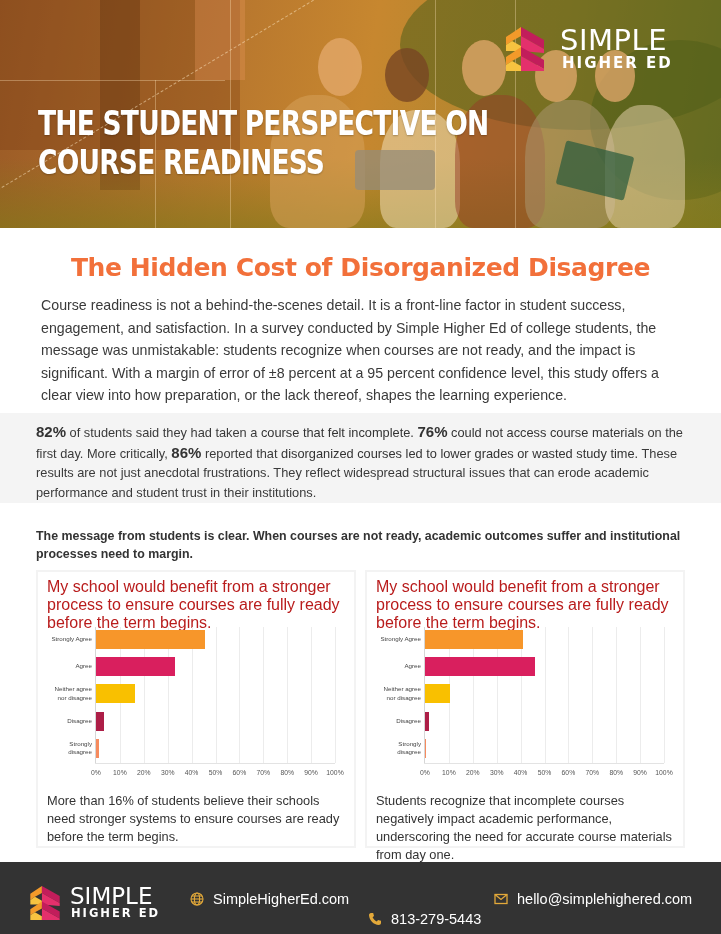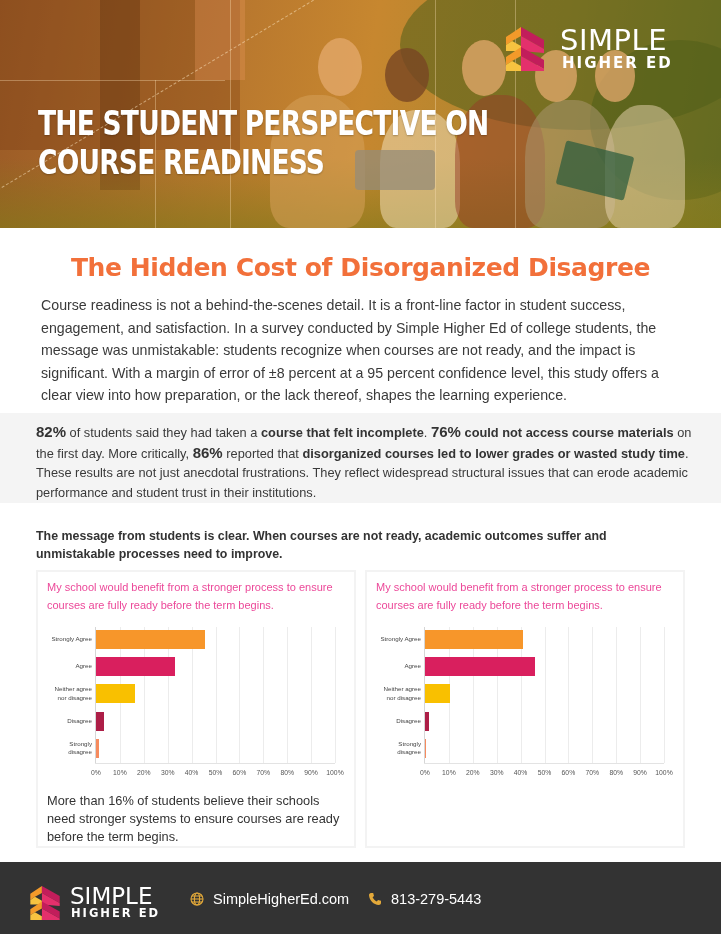--- a/index.html
+++ b/index.html
@@ -37,28 +37,28 @@
   .hero-logo .wordmark { margin-left: 16px; }
 
   
   .headline { position: absolute; left: 0; top: 253px; width: 721px; text-align: center;
     color: #f2703a; font-family: "DejaVu Sans", sans-serif; font-weight: bold; font-size: 25px; letter-spacing: -0.4px; }
   .intro { position: absolute; left: 41px; top: 294px; width: 650px; font-size: 14.2px; line-height: 22.5px; color: #3a3a3a; }
 
   .stat-band { position: absolute; left: 0; top: 413px; width: 721px; height: 90px; background: #f4f4f4; }
   .stat-text { position: absolute; left: 36px; top: 422px; width: 660px; font-size: 12.8px; line-height: 19.5px; color: #3a3a3a; }
   .stat-text .big { font-weight: bold; font-size: 15px; color: #333; }
-  .stat-text b { font-weight: bold; color: #333; }
+  .stat-text b { font-weight: normal; color: #333; }
 
   .lead { position: absolute; left: 36px; top: 527px; width: 650px; font-size: 12.4px; line-height: 18px; font-weight: bold; color: #333; }
 
   .card { position: absolute; top: 570px; width: 320px; height: 278px; border: 2px solid #f3f3f3; background: #fff; }
   .card-left { left: 36px; }
   .card-right { left: 365px; }
-  .card-q { position: absolute; left: 9px; top: 6px; width: 300px; font-size: 11px; line-height: 18px; color: #ec4899; }
+  .card-q { position: absolute; left: 9px; top: 6px; width: 300px; font-size: 16px; line-height: 18px; color: #b91c1c; }
   .card-note { position: absolute; left: 9px; top: 220px; width: 300px; font-size: 12.8px; line-height: 18px; color: #333; }
 
   .chart { position: absolute; left: 0; top: 55px; width: 316px; height: 150px; }
   .chart .gridline { position: absolute; top: 0; width: 1px; height: 136px; background: #ececec; }
   .chart .axis { position: absolute; left: 57px; top: 0; width: 1px; height: 137px; background: #d6d6d6; }
   .chart .axis-b { position: absolute; left: 57px; top: 136px; width: 240px; height: 1px; background: #e3e3e3; }
   .chart .tick { position: absolute; top: 142px; font-size: 6.8px; color: #555; transform: translateX(-50%); white-space: nowrap; }
   .chart .cat { position: absolute; right: 262px; font-size: 6.2px; line-height: 8.5px; color: #444; text-align: right; width: 60px; }
   .chart .bar { position: absolute; left: 58px; height: 19px; }
 
@@ -124,21 +124,21 @@
     </div>
   </div>
 </div>
 
 <h1 class="headline">The Hidden Cost of Disorganized Disagree</h1>
 <p class="intro">Course readiness is not a behind-the-scenes detail. It is a front-line factor in student success, engagement, and satisfaction. In a survey conducted by Simple Higher Ed of college students, the message was unmistakable: students recognize when courses are not ready, and the impact is significant. With a margin of error of ±8 percent at a 95 percent confidence level, this study offers a clear view into how preparation, or the lack thereof, shapes the learning experience.</p>
 
 <div class="stat-band"></div>
 <p class="stat-text"><span class="big">82%</span><span> of students said they had taken a </span><b>course that felt incomplete</b><span>. </span><span class="big">76%</span><b> could not access course materials</b><span> on the first day. More critically, </span><span class="big">86%</span><span> reported that </span><b>disorganized courses led to lower grades or wasted study time</b><span>. These results are not just anecdotal frustrations. They reflect widespread structural issues that can erode academic performance and student trust in their institutions.</span></p>
 
-<p class="lead">The message from students is clear. When courses are not ready, academic outcomes suffer and unmistakable processes need to improve.</p>
+<p class="lead">The message from students is clear. When courses are not ready, academic outcomes suffer and institutional processes need to margin.</p>
 
 <div class="card card-left">
   <p class="card-q">My school would benefit from a stronger process to ensure courses are fully ready before the term begins.</p>
   <div class="chart">
       <div class="tick" style="left: 58px;">0%</div>
       <div class="gridline" style="left: 81.9px;"></div>
       <div class="tick" style="left: 81.9px;">10%</div>
       <div class="gridline" style="left: 105.8px;"></div>
       <div class="tick" style="left: 105.8px;">20%</div>
       <div class="gridline" style="left: 129.7px;"></div>
@@ -227,20 +227,21 @@
       <div class="bar" title="Disagree: 1.8%" style="top: 84.6px; width: 4.302px; background: rgb(173, 30, 71);"></div>
       <div class="cat" style="top: 89.85px;">
         <div>Disagree</div>
       </div>
       <div class="bar" title="Strongly disagree: 0.6%" style="top: 111.8px; width: 1.434px; background: rgb(246, 139, 94);"></div>
       <div class="cat" style="top: 112.8px;">
         <div>Strongly</div>
         <div>disagree</div>
       </div>
     </div>
+  <p class="card-note">Students recognize that incomplete courses negatively impact academic performance, underscoring the need for accurate course materials from day one.</p>
 </div>
 
 <div class="footer">
   <div class="logo foot-logo">
     <svg class="mark" viewBox="0 0 38 44">
       <polygon points="0,10 15,0 15,9 6,14 0,18" fill="#f39a2a"></polygon>
       <polygon points="0,18 6,14 15,19 15,24 0,24" fill="#f7c340"></polygon>
       <polygon points="15,0 38,13 38,22 15,9" fill="#c21d5b"></polygon>
       <polygon points="15,9 38,22 38,26 15,24" fill="#e4306c"></polygon>
       <polygon points="0,30 15,20 15,29 6,34 0,38" fill="#f39a2a"></polygon>
@@ -262,22 +263,33 @@
             <ellipse cx="7" cy="7" rx="2.6" ry="6"></ellipse>
             <line x1="1" y1="7" x2="13" y2="7"></line>
             <line x1="2" y1="4" x2="12" y2="4"></line>
             <line x1="2" y1="10" x2="12" y2="10"></line>
           </g>
         </svg>
     </span>
     <span>SimpleHigherEd.com</span>
   </div>
 
-  <div class="contact" style="left:368px;">
+  <div class="contact" style="left:368px;margin-top:20px;">
     <span class="ic">
       <svg width="14" height="14" viewBox="0 0 14 14">
           <path d="M3 1 L5.2 1 L6 4 L4.6 5.2 C5.4 7 7 8.6 8.8 9.4 L10 8 L13 8.8 L13 11 C13 12.2 12 13 10.8 13 C5.5 12.5 1.5 8.5 1 3.2 C1 2 1.8 1 3 1 Z" fill="#e3a93a"></path>
         </svg>
     </span>
     <span>813-279-5443</span>
   </div>
 
+  <div class="contact" style="left:494px;">
+    <span class="ic">
+      <svg width="14" height="14" viewBox="0 0 14 14">
+          <g fill="none" stroke="#e3a93a" stroke-width="1.3">
+            <rect x="1" y="2.5" width="12" height="9"></rect>
+            <polyline points="1,2.5 7,7.5 13,2.5"></polyline>
+          </g>
+        </svg>
+    </span>
+    <span>hello@simplehighered.com</span>
+  </div>
 </div>
 
 </body></html>

